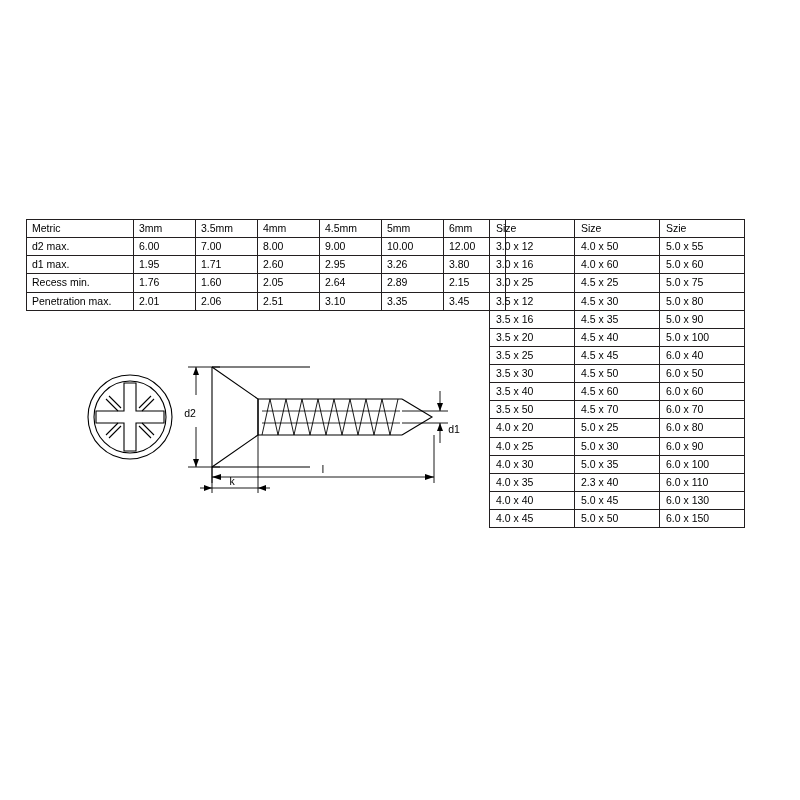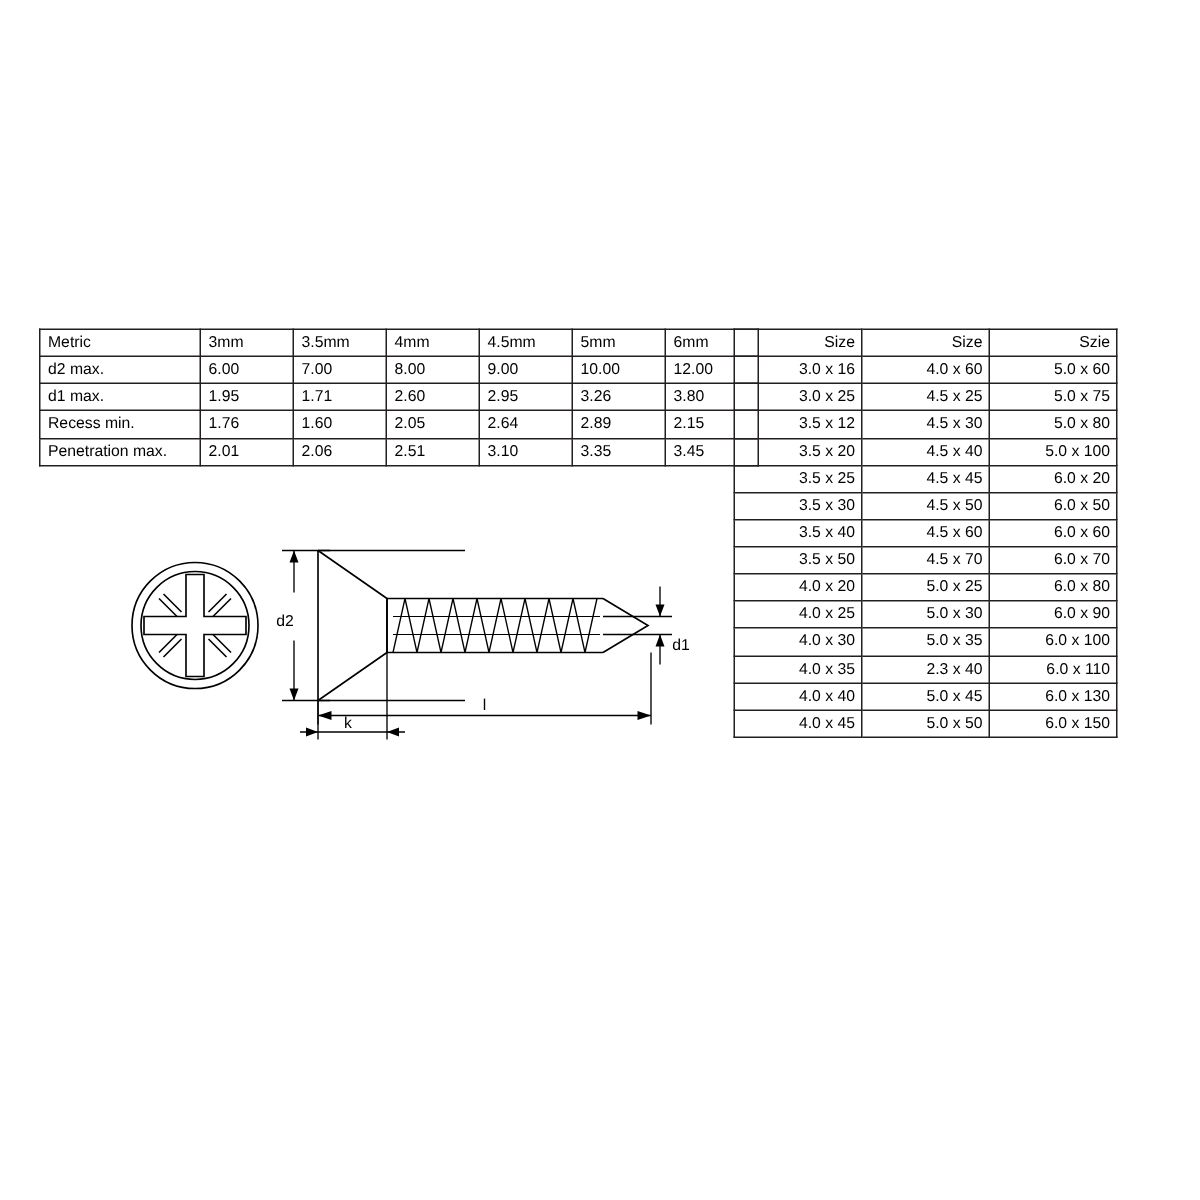--- a/index.html
+++ b/index.html
@@ -45,21 +45,20 @@
     font-size: 10.5px;
   }
   .size-table td {
     border: 1px solid #231f20;
     padding: 2px 4px 2px 6px;
     line-height: 1.25;
     white-space: nowrap;
     width: 74px;
     height: 13px;
     vertical-align: middle;
-    text-align: right;
   }
 
   .drawing {
     position: absolute;
     left: 80px;
     top: 355px;
     width: 390px;
     height: 140px;
     text-align: center;
   }
@@ -125,44 +124,54 @@
   </tbody>
 </table>
 
 <table class="size-table">
   <tbody id="size-table-body">
     <tr>
       <td>Size</td>
       <td>Size</td>
       <td>Szie</td>
     </tr>
+  <tr>
+        <td>3.0 x 12</td>
+        <td>4.0 x 50</td>
+        <td>5.0 x 55</td>
+      </tr>
       <tr>
         <td>3.0 x 16</td>
         <td>4.0 x 60</td>
         <td>5.0 x 60</td>
       </tr>
       <tr>
         <td>3.0 x 25</td>
         <td>4.5 x 25</td>
         <td>5.0 x 75</td>
       </tr>
       <tr>
         <td>3.5 x 12</td>
         <td>4.5 x 30</td>
         <td>5.0 x 80</td>
       </tr>
       <tr>
+        <td>3.5 x 16</td>
+        <td>4.5 x 35</td>
+        <td>5.0 x 90</td>
+      </tr>
+      <tr>
         <td>3.5 x 20</td>
         <td>4.5 x 40</td>
         <td>5.0 x 100</td>
       </tr>
       <tr>
         <td>3.5 x 25</td>
         <td>4.5 x 45</td>
-        <td>6.0 x 20</td>
+        <td>6.0 x 40</td>
       </tr>
       <tr>
         <td>3.5 x 30</td>
         <td>4.5 x 50</td>
         <td>6.0 x 50</td>
       </tr>
       <tr>
         <td>3.5 x 40</td>
         <td>4.5 x 60</td>
         <td>6.0 x 60</td>

